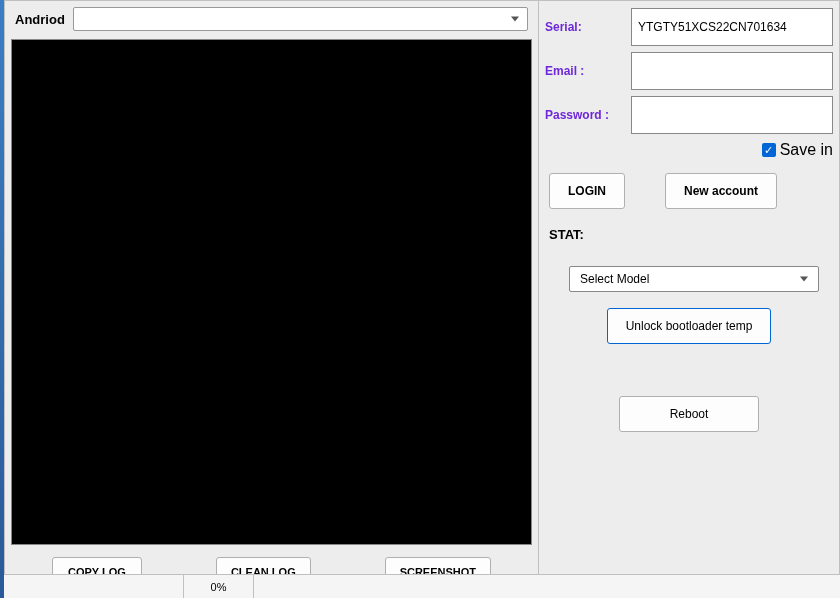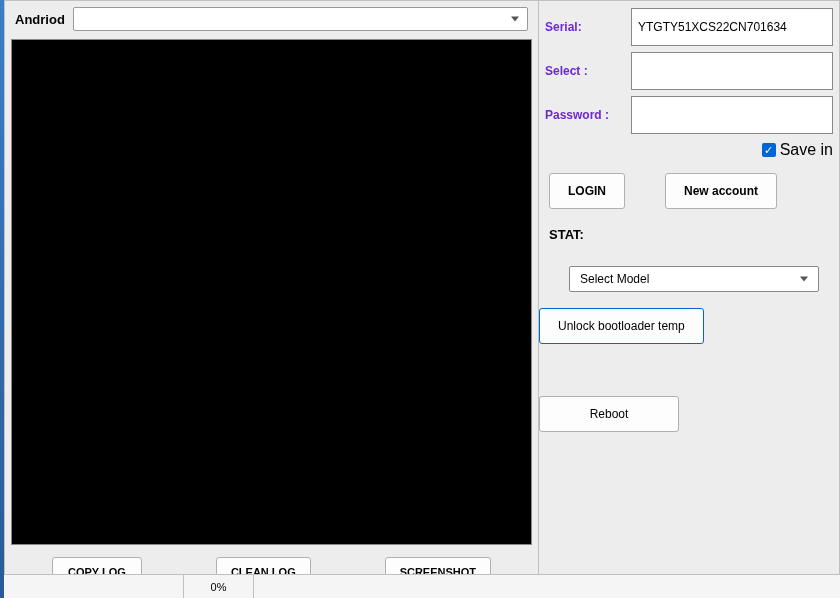--- a/index.html
+++ b/index.html
@@ -174,21 +174,21 @@
       top: 50%;
       transform: translateY(-50%);
       width: 0;
       height: 0;
       border-left: 4px solid transparent;
       border-right: 4px solid transparent;
       border-top: 5px solid #555;
     }
     .action-btn-wrap {
       display: flex;
-      justify-content: flex-start;
+      justify-content: center;
       padding: 6px 0;
     }
     .action-btn {
       background: #fdfdfd;
       border: 1px solid #0066d6;
       border-radius: 3px;
       padding: 10px 18px;
       font-size: 12px;
       cursor: pointer;
       min-width: 140px;
@@ -242,21 +242,21 @@
       <div class="btn">SCREENSHOT</div>
     </div>
   </div>
 
   <div class="right-panel">
     <div class="form-row">
       <span class="form-label">Serial:</span>
       <input type="text" class="form-input" value="YTGTY51XCS22CN701634" style="">
     </div>
     <div class="form-row">
-      <span class="form-label">Select :</span>
+      <span class="form-label">Email :</span>
       <input type="text" class="form-input" value="" style="">
     </div>
     <div class="form-row">
       <span class="form-label">Password :</span>
       <input type="password" class="form-input" value="" style="">
     </div>
     <div class="save-row">
       <div class="checkbox">✓</div>
       <span class="save-label">Save in</span>
     </div>

